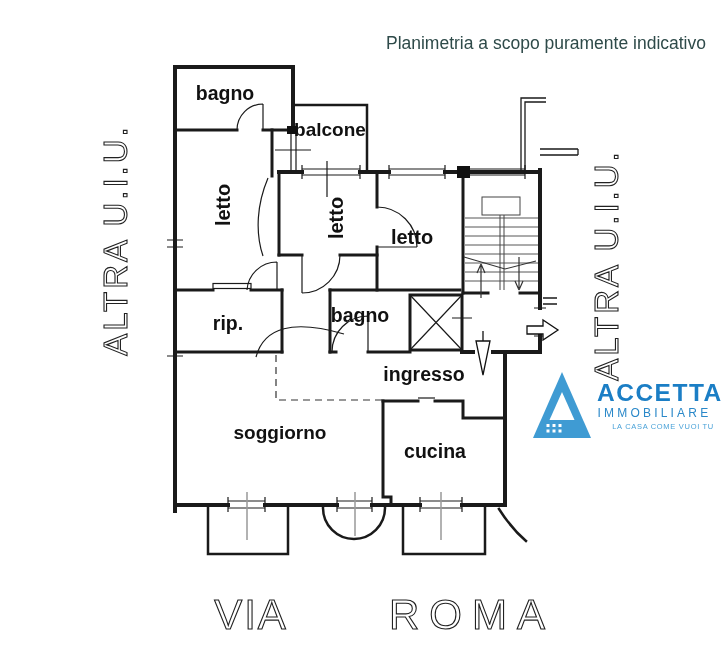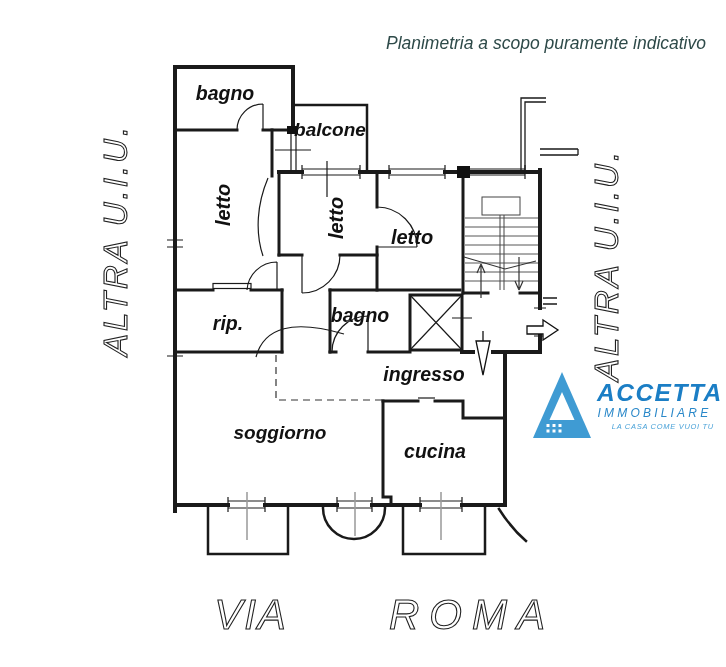--- a/index.html
+++ b/index.html
@@ -2,21 +2,20 @@
 <html><head>
 <meta charset="utf-8">
 <style>
   html,body{margin:0;padding:0;background:#ffffff;}
   .canvas{
     position:relative;
     width:726px;height:667px;
     background:#ffffff;
     font-family:"Liberation Sans", sans-serif;
     overflow:hidden;
-    font-style:italic;
   }
   svg text{font-family:"Liberation Sans", sans-serif;}
   .room-label{font-weight:bold;fill:#111;}
   .thin-caps{fill:none;stroke:#222;stroke-width:1.1;}
 </style>
 </head>
 <body>
 
 <div class="canvas">
 <svg width="726" height="667" viewBox="0 0 726 667" xmlns="http://www.w3.org/2000/svg">

